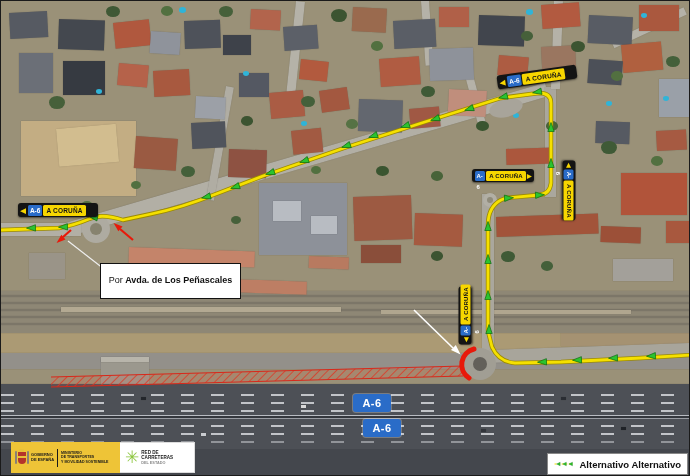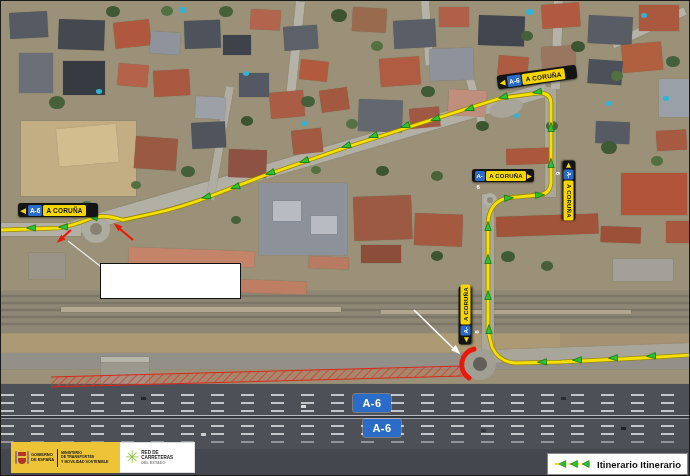--- a/index.html
+++ b/index.html
@@ -284,20 +284,23 @@
     <span class="dest" style="font-size:6px;">A CORUÑA</span>
   </div>
 
   <div class="dirlabel" style="left:435px;top:308px;width:58px;height:13px;transform:rotate(-90deg);">
     <span class="arr" style="font-size:6px;">◀</span>
     <span class="shield" style="font-size:6px;">A-6</span>
     <span class="dest" style="font-size:6px;">A CORUÑA</span>
   </div>
 
   <div class="callout-white">
+    <div class="l1">
+      <span>Por</span>&nbsp;<b>Avda. de Los Peñascales</b>
+    </div>
   </div>
 
 
   <div class="hwyshield" style="left:352px;top:393px;">A-6</div>
   <div class="hwyshield" style="left:362px;top:418px;">A-6</div>
 
   <div id="gov-bar">
     <div class="gov-yellow">
       <div class="crest">
         <div class="pillar"></div>
@@ -325,16 +328,16 @@
     </div>
   </div>
 
   <div id="legend">
     <svg width="38" height="10" viewBox="0 0 38 10">
       <line x1="1" y1="5" x2="37" y2="5" stroke="#f5e000" stroke-width="2" stroke-dasharray="4 3"></line>
       <polygon points="12,1.5 5,5 12,8.5" fill="#2bc32f" stroke="#0b6b12" stroke-width="0.6"></polygon>
       <polygon points="24,1.5 17,5 24,8.5" fill="#2bc32f" stroke="#0b6b12" stroke-width="0.6"></polygon>
       <polygon points="36,1.5 29,5 36,8.5" fill="#2bc32f" stroke="#0b6b12" stroke-width="0.6"></polygon>
     </svg>
-    <span class="lbl">Itinerario Itinerario</span>
+    <span class="lbl">Alternativo Alternativo</span>
   </div>
 
 </div>
 
 </body></html>

